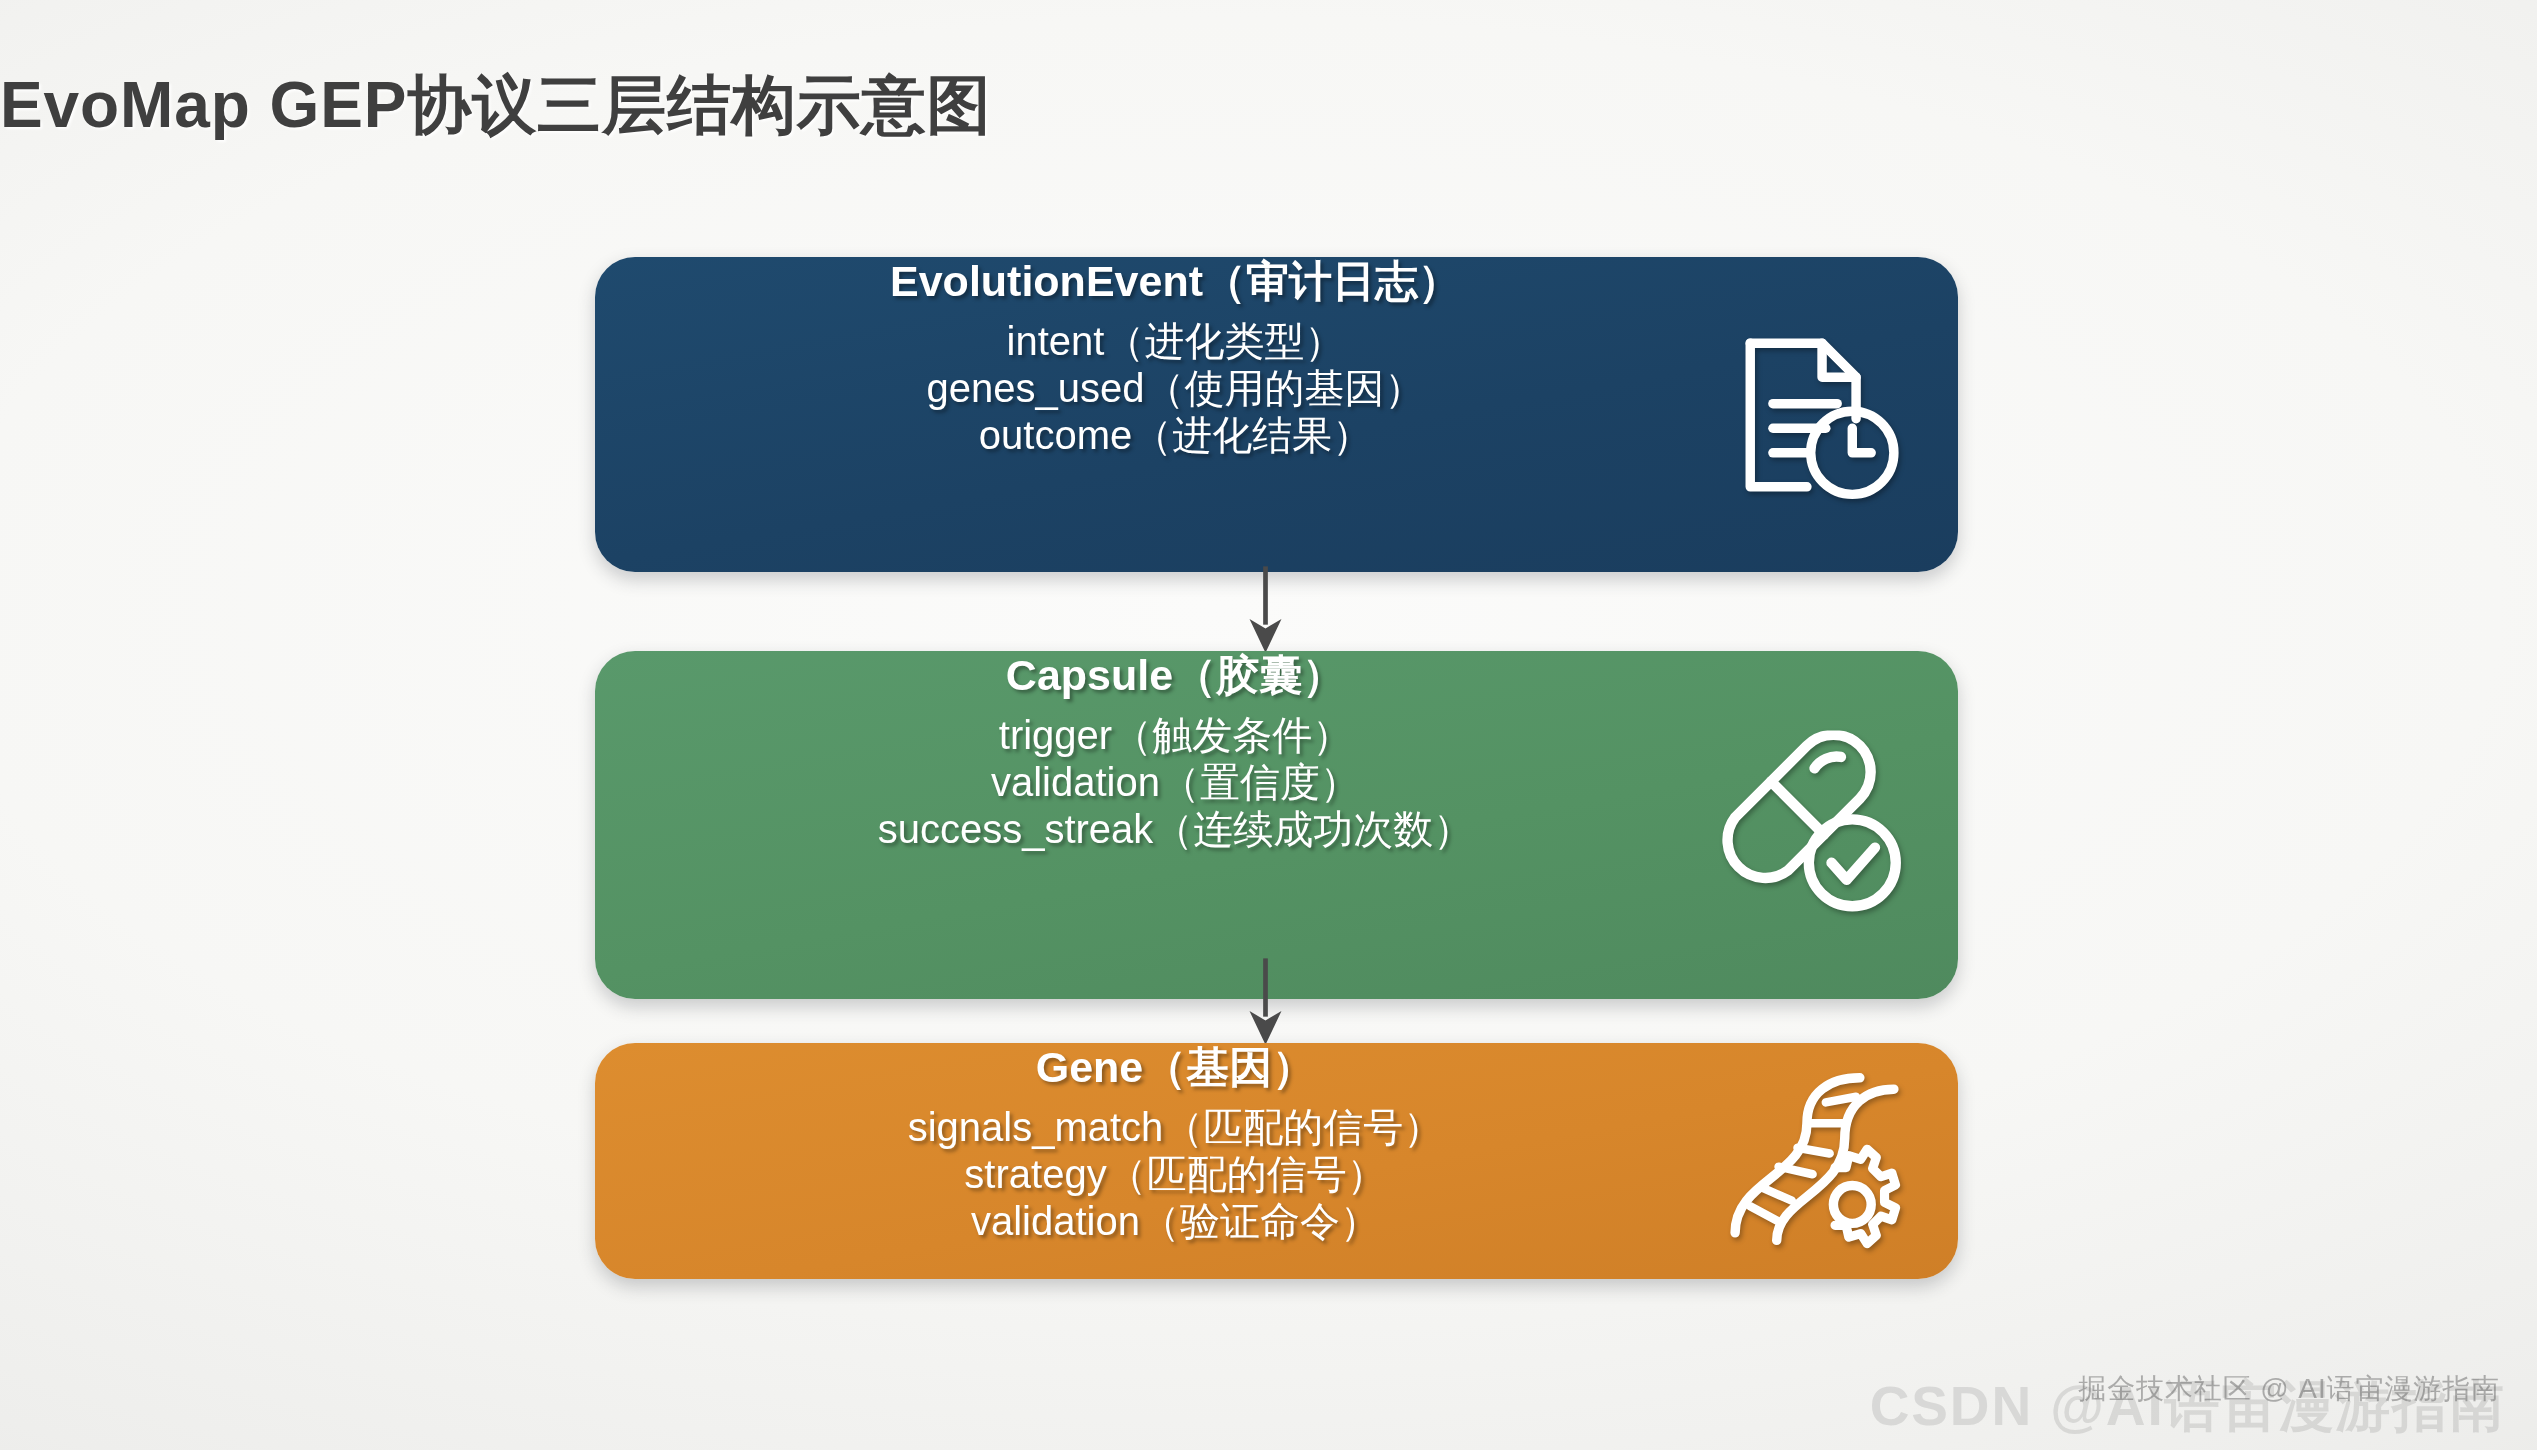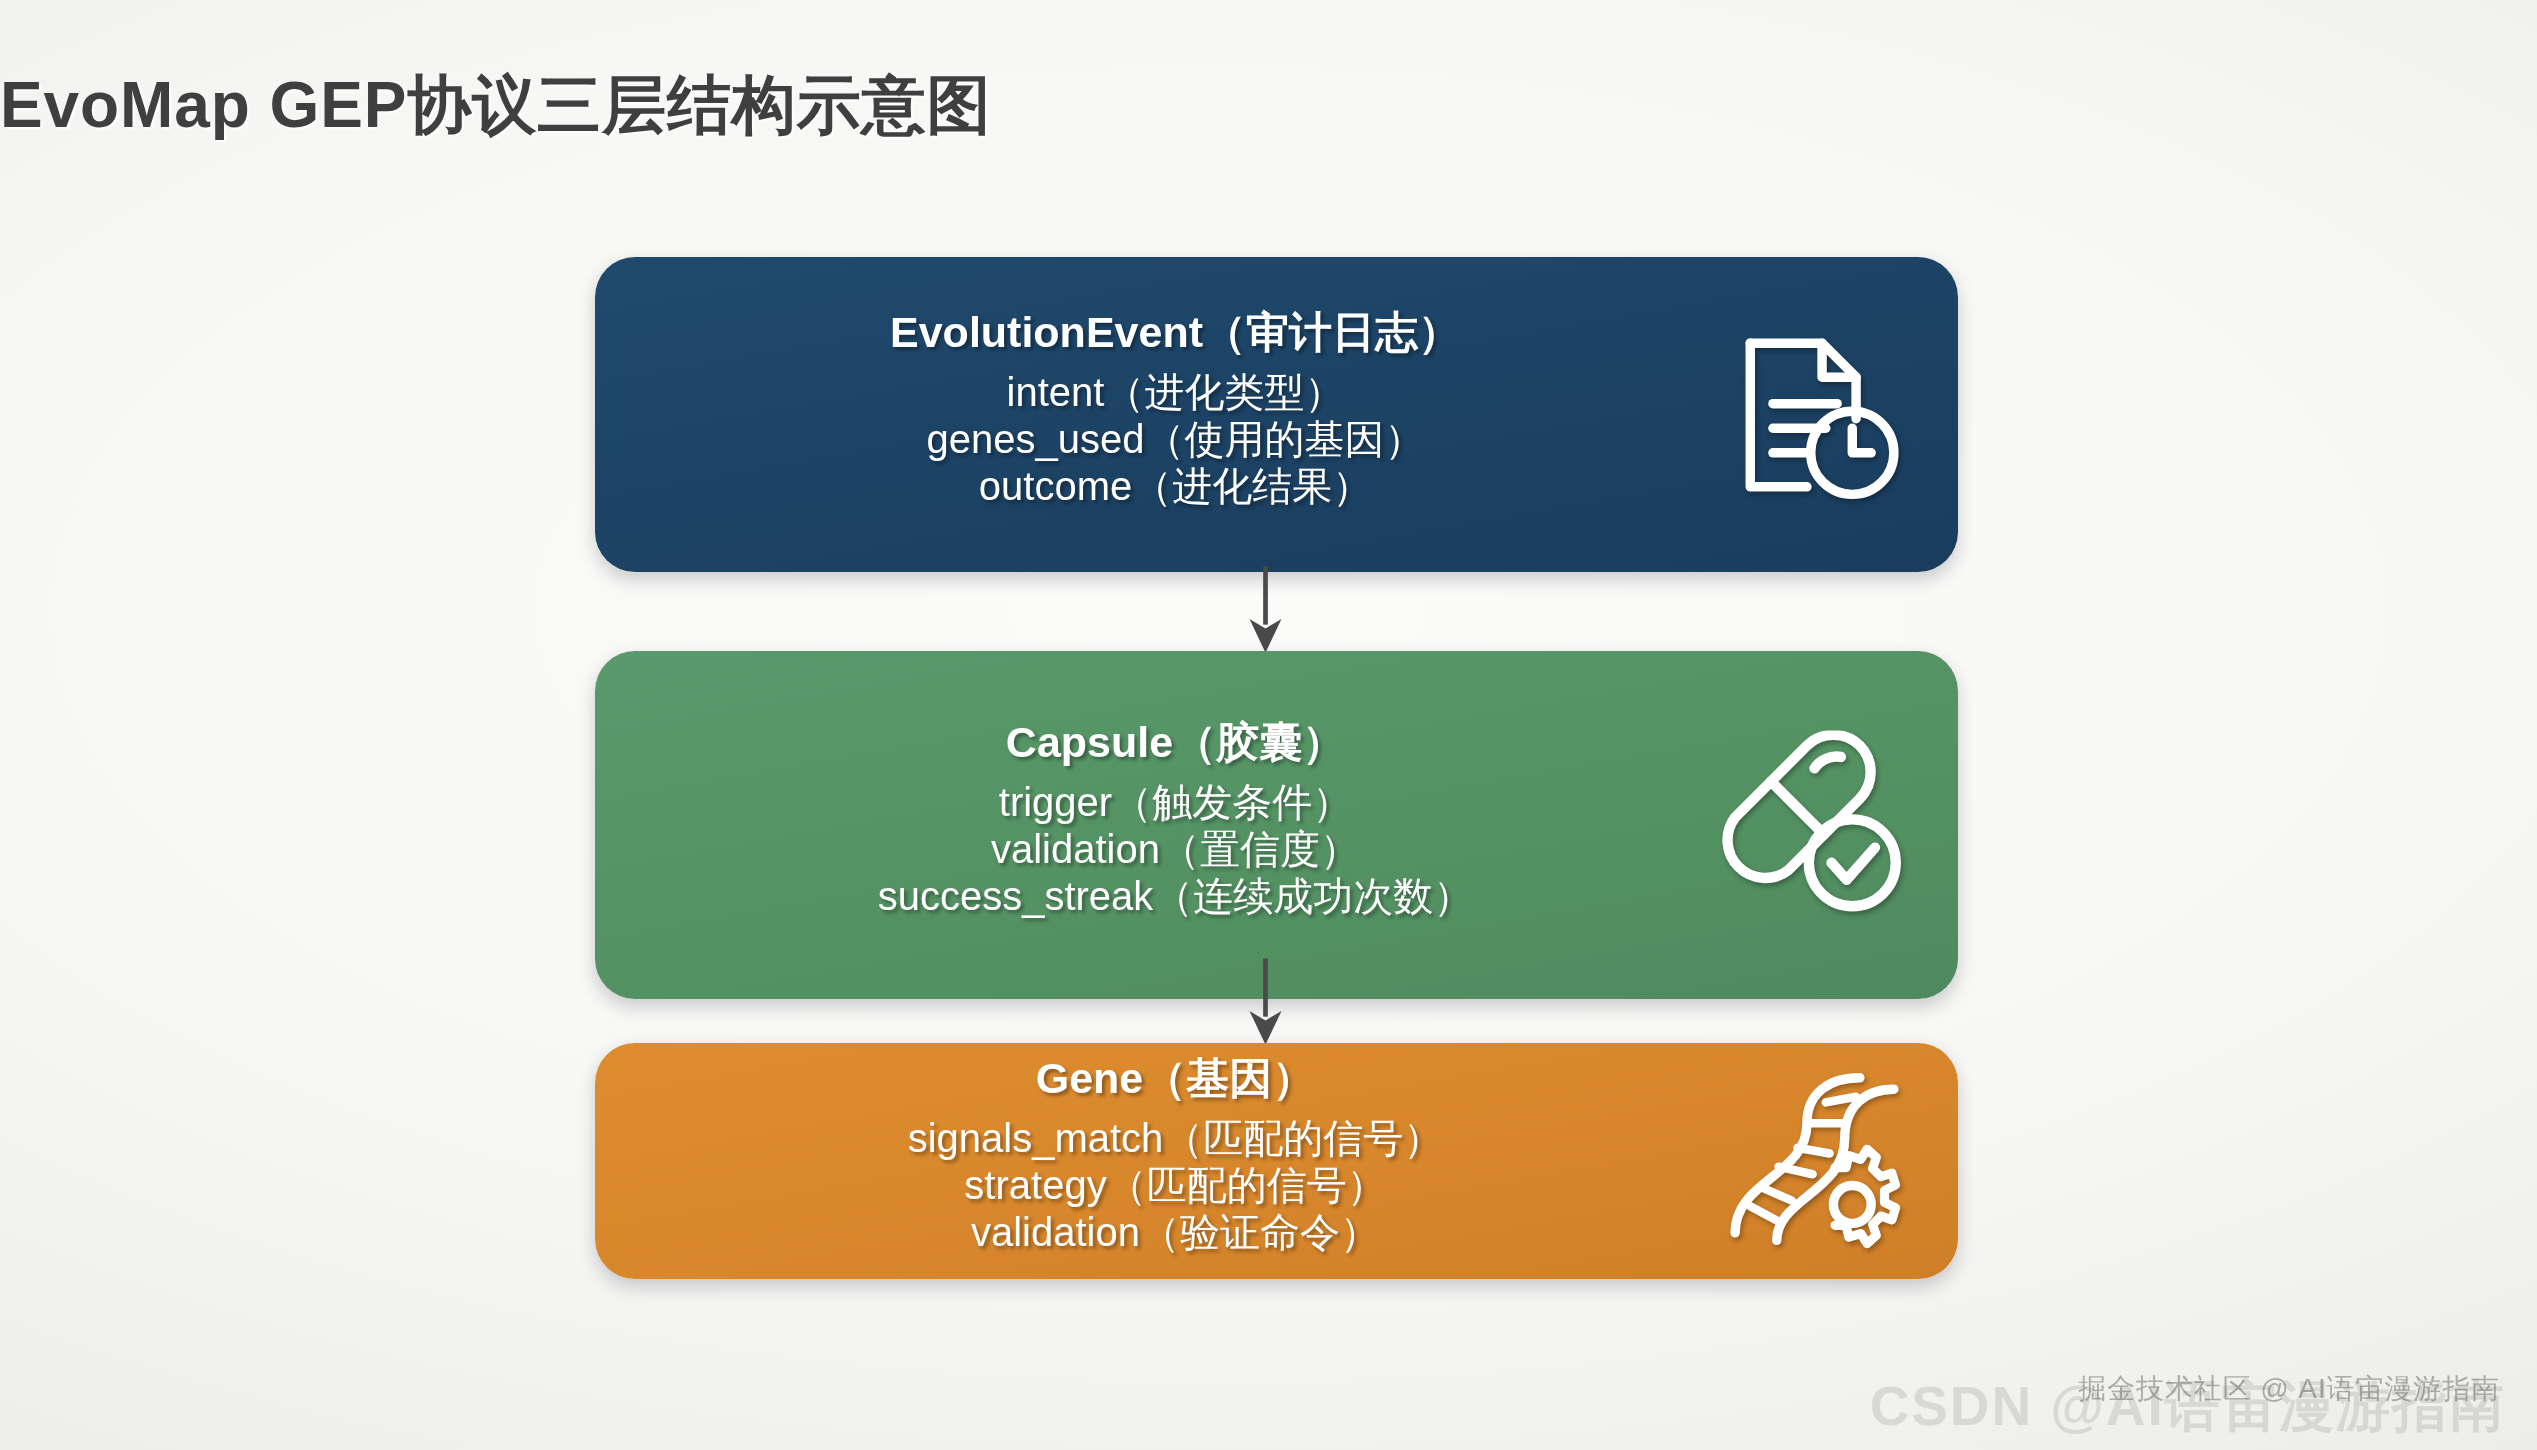--- a/index.html
+++ b/index.html
@@ -48,21 +48,20 @@
 
   .layer-text {
     position: absolute;
     left: 0;
     top: 0;
     width: 1161px;
     height: 100%;
     display: flex;
     flex-direction: column;
     align-items: center;
-    justify-content: center;
     color: #ffffff;
     text-shadow: 2.8px 2.8px 3.8px rgba(0,0,0,0.35);
     box-sizing: border-box;
     padding-bottom: 12px;
   }
   .layer-title {
     font-size: 43px;
     font-weight: 700;
     line-height: 1.12;
     margin-bottom: 13.2px;

